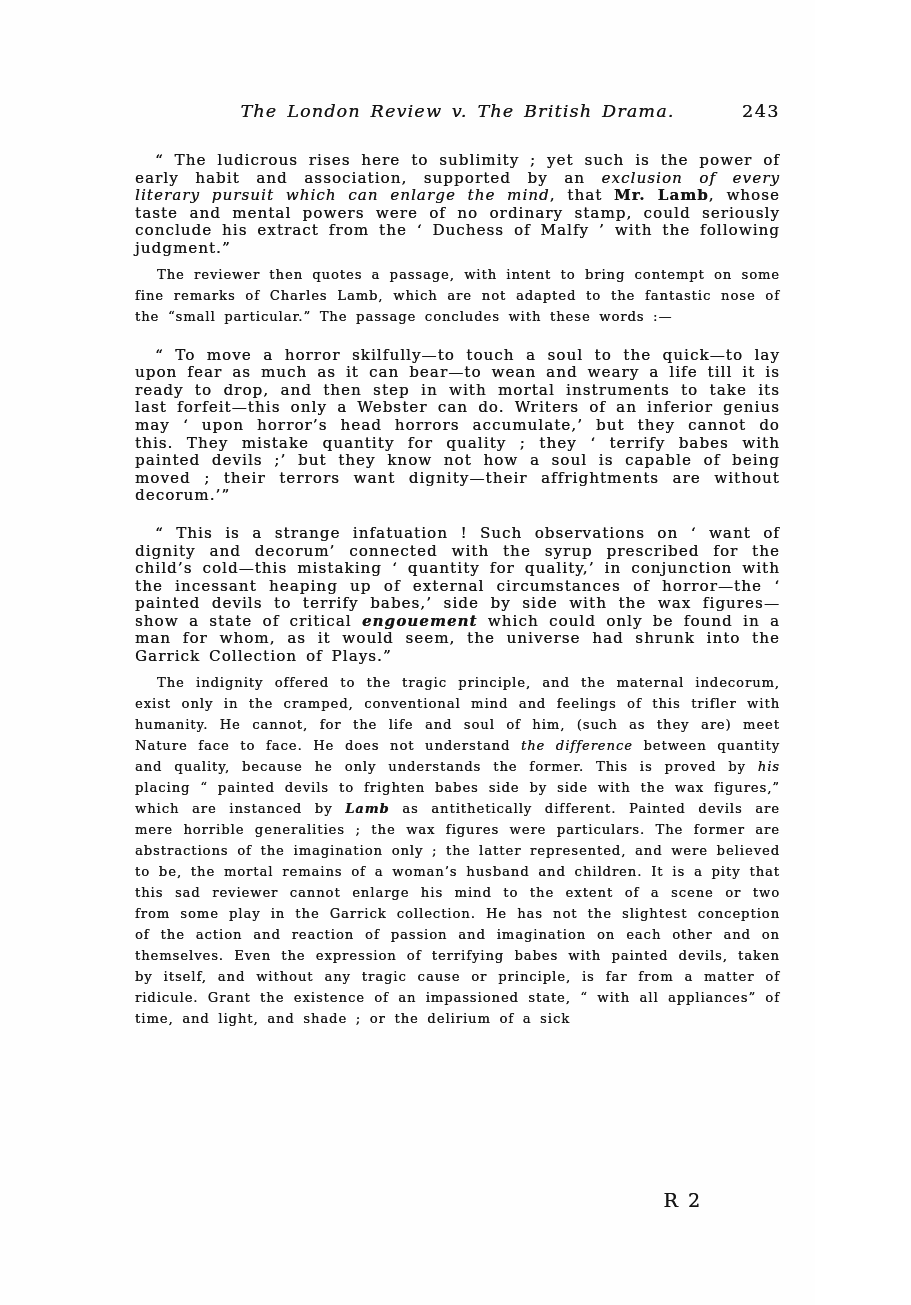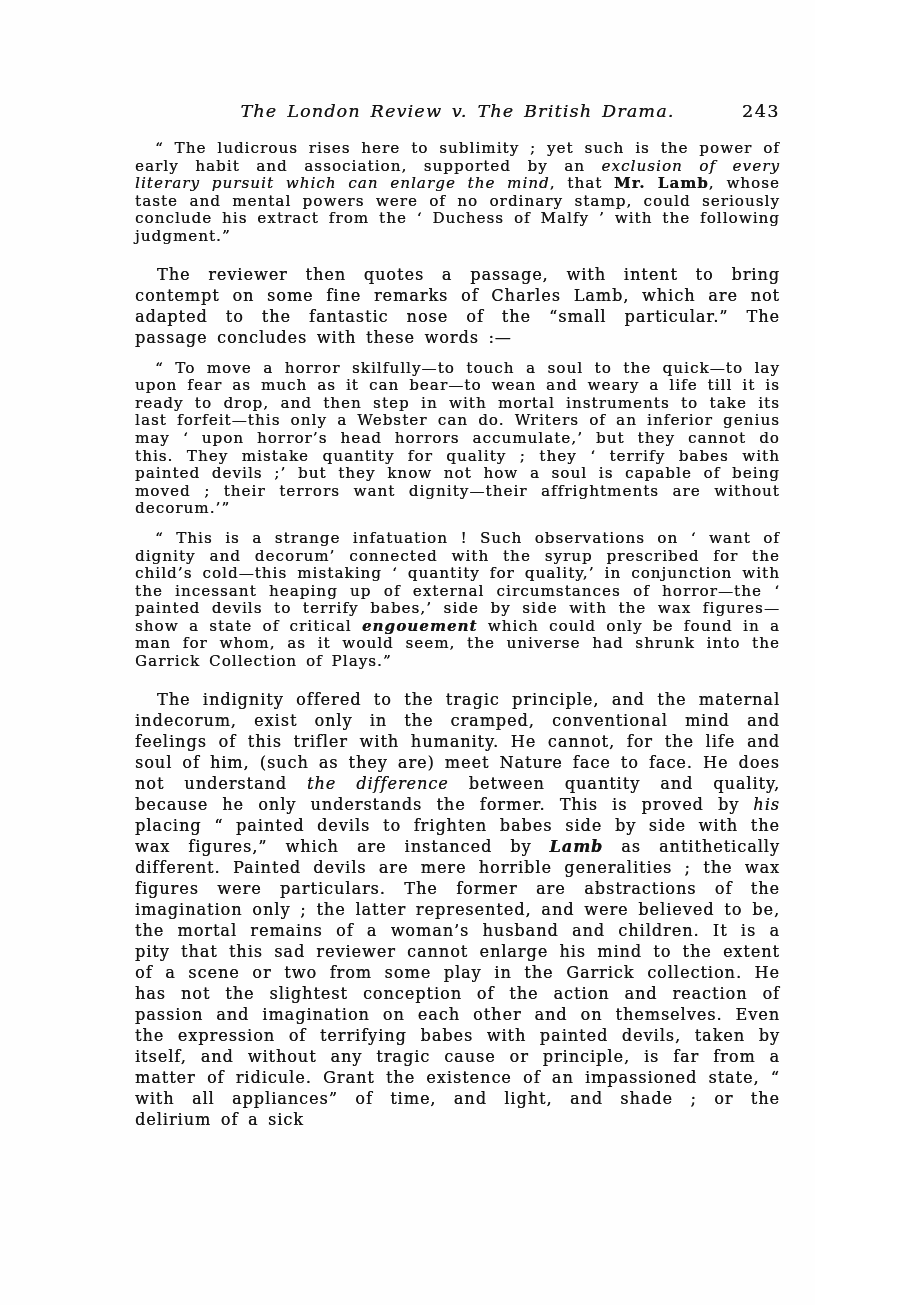--- a/index.html
+++ b/index.html
@@ -47,37 +47,37 @@
     top: 140px;
     left: 135px;
     width: 645px;
     text-align: justify;
   }
   .content p {
     margin: 0;
     text-shadow: 0.25px 0.25px 0.55px rgba(25,25,25,0.85);
   }
   .content p.body {
-    font-size: 16px;
+    font-size: 13px;
     line-height: 21px;
     letter-spacing: 1.0px;
     word-spacing: 3.5px;
     text-indent: 22px;
-    margin-top: 18px;
+    margin-top: 6px;
   }
   .content p.extract {
     font-size: 15px;
     line-height: 17.6px;
     letter-spacing: 1.1px;
     word-spacing: 3px;
     text-indent: 20px;
-    margin-top: 12px;
+    margin-top: 20px;
   }
   .content p:first-child {
-    margin-top: 0;
+    margin-top: 12px;
   }
   .i { font-style: italic; }
   .b { font-weight: bold; }
   .signature {
     position: absolute;
     top: 1189px;
     left: 135px;
     width: 645px;
     box-sizing: border-box;
     padding-right: 78px;
@@ -97,13 +97,14 @@
   </div>
 
   <div class="content">
       <p class="extract"><span>“ The ludicrous rises here to sublimity ; yet such is the power of early habit and association, supported by an </span><span class="i">exclusion of every literary pursuit which can enlarge the mind</span><span>, that </span><span class="b">Mr. Lamb</span><span>, whose taste and mental powers were of no ordinary stamp, could seriously conclude his extract from the ‘ Duchess of Malfy ’ with the following judgment.”</span></p>
       <p class="body"><span>The reviewer then quotes a passage, with intent to bring contempt on some fine remarks of Charles Lamb, which are not adapted to the fantastic nose of the “small particular.” The passage concludes with these words :—</span></p>
       <p class="extract"><span>“ To move a horror skilfully—to touch a soul to the quick—to lay upon fear as much as it can bear—to wean and weary a life till it is ready to drop, and then step in with mortal instruments to take its last forfeit—this only a Webster can do. Writers of an inferior genius may ‘ upon horror’s head horrors accumulate,’ but they cannot do this. They mistake quantity for quality ; they ‘ terrify babes with painted devils ;’ but they know not how a soul is capable of being moved ; their terrors want dignity—their affrightments are without decorum.’”</span></p>
       <p class="extract"><span>“ This is a strange infatuation ! Such observations on ‘ want of dignity and decorum’ connected with the syrup prescribed for the child’s cold—this mistaking ‘ quantity for quality,’ in conjunction with the incessant heaping up of external circumstances of horror—the ‘ painted devils to terrify babes,’ side by side with the wax figures—show a state of critical </span><span class="i b">engouement</span><span> which could only be found in a man for whom, as it would seem, the universe had shrunk into the Garrick Collection of Plays.”</span></p>
       <p class="body"><span>The indignity offered to the tragic principle, and the maternal indecorum, exist only in the cramped, conventional mind and feelings of this trifler with humanity. He cannot, for the life and soul of him, (such as they are) meet Nature face to face. He does not understand </span><span class="i">the difference</span><span> between quantity and quality, because he only understands the former. This is proved by </span><span class="i">his</span><span> placing “ painted devils to frighten babes side by side with the wax figures,” which are instanced by </span><span class="i b">Lamb</span><span> as antithetically different. Painted devils are mere horrible generalities ; the wax figures were particulars. The former are abstractions of the imagination only ; the latter represented, and were believed to be, the mortal remains of a woman’s husband and children. It is a pity that this sad reviewer cannot enlarge his mind to the extent of a scene or two from some play in the Garrick collection. He has not the slightest conception of the action and reaction of passion and imagination on each other and on themselves. Even the expression of terrifying babes with painted devils, taken by itself, and without any tragic cause or principle, is far from a matter of ridicule. Grant the existence of an impassioned state, “ with all appliances” of time, and light, and shade ; or the delirium of a sick</span></p>
     </div>
 
+  <div class="signature">R 2</div>
 </div>
 
 </body></html>

